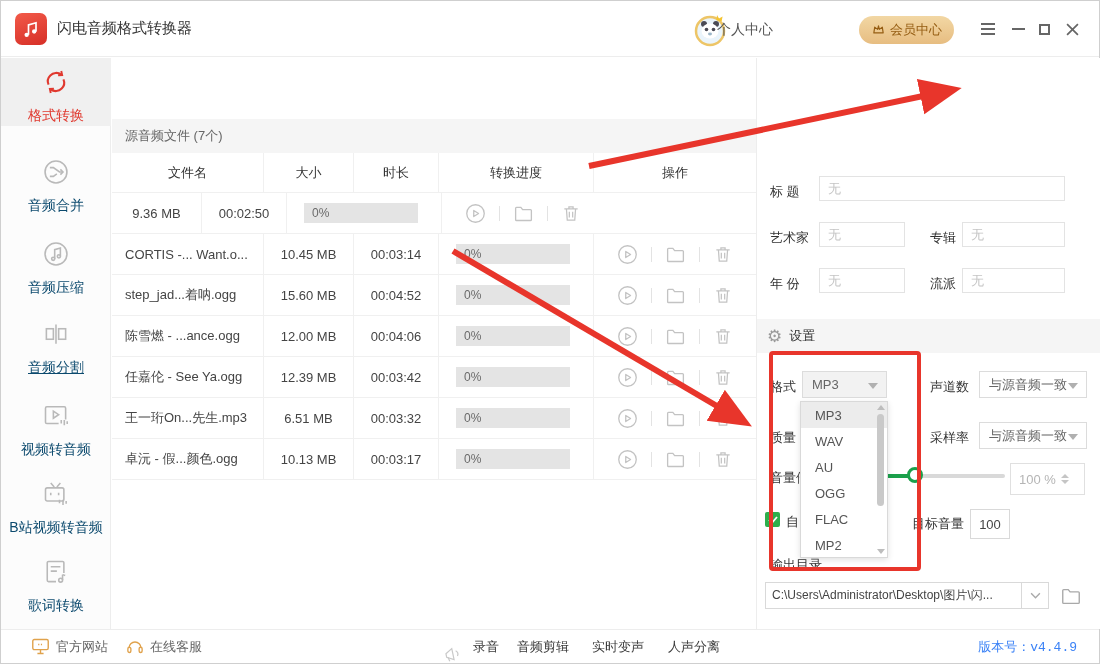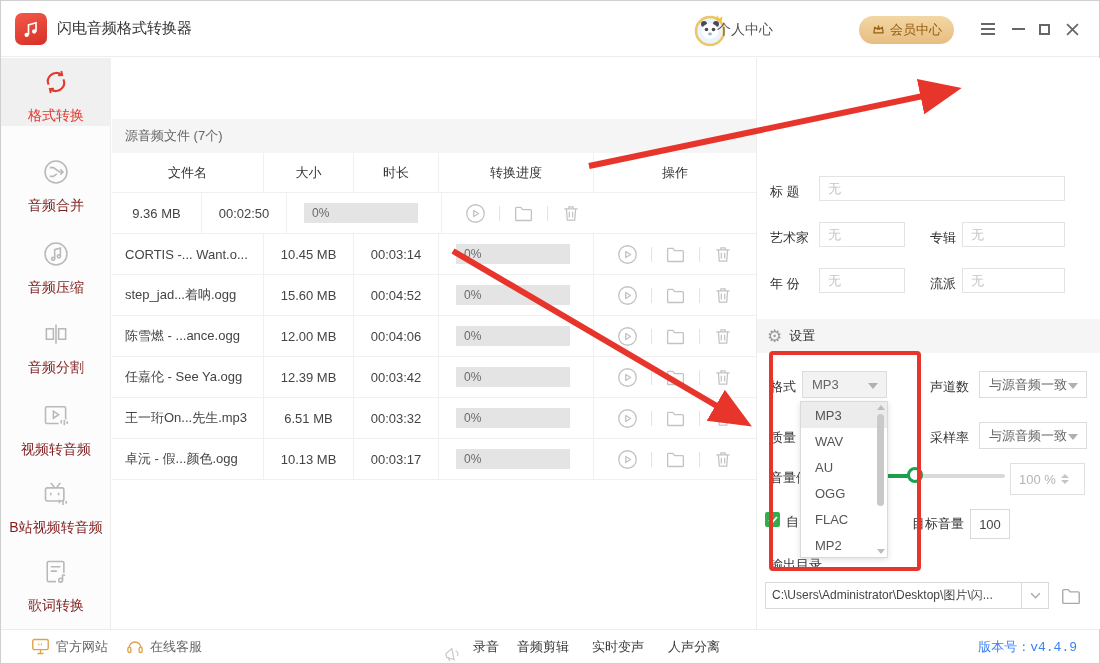--- a/index.html
+++ b/index.html
@@ -15,21 +15,21 @@
   .user-center { position:absolute; left:716px; top:20px; font-size:14px; color:#555; cursor:pointer; }
   .vip-pill { position:absolute; left:858px; top:15px; width:95px; height:28px; border-radius:14px; background:linear-gradient(180deg,#f2d7a4,#e7bd81); color:#955d12; font-size:13px; display:flex; align-items:center; justify-content:center; gap:4px; cursor:pointer; }
   .winctl { position:absolute; top:20px; width:18px; height:16px; display:flex; align-items:center; justify-content:center; cursor:pointer; color:#666; }
   .hamburger { left:978px; } .hamburger i { display:block; width:14px; height:2px; background:#666; box-shadow:0 -5px 0 #666,0 5px 0 #666; }
   .minimize { left:1008px; } .minimize i { display:block; width:13px; height:2px; background:#666; }
   .maximize { left:1034px; } .maximize i { display:block; width:11px; height:11px; border:2px solid #666; }
   .close { left:1062px; }
 
   
   .sidebar { position:absolute; top:57px; left:0; width:110px; bottom:34px; background:#fcfcfc; border-right:1px solid #ededed; }
-  .side-item { position:absolute; left:0; width:110px; display:flex; flex-direction:column; align-items:center; gap:7px; color:#7f1d1d; cursor:pointer; padding-top:6px; }
+  .side-item { position:absolute; left:0; width:110px; display:flex; flex-direction:column; align-items:center; gap:7px; color:#0c4a6e; cursor:pointer; padding-top:6px; }
   .side-item .si { color:#b9b9b9; }
   .side-item.active { background:#f0f0f0; color:#e0392f; height:68px; padding-top:10px; }
   .side-item.active .si { color:#e0392f; }
   .side-label { font-size:14px; text-align:center; line-height:19px; padding:0 6px; }
 
   
   .pill { position:absolute; top:66px; height:31px; background:#efefef; border-radius:16px; display:flex; align-items:center; justify-content:center; font-size:13px; color:#444; cursor:pointer; }
   .pill-addfile { left:128px; width:98px; padding-left:4px; }
   .pill-addfile .seg { padding:0 10px; }
   .pill-addfile .divider { width:1px; height:18px; background:#dcdcdc; }
@@ -187,21 +187,21 @@
       <span class="si">
         <svg width="28" height="28" viewBox="0 0 32 32" fill="none" stroke="currentColor" stroke-width="1.8">
             <circle cx="16" cy="16" r="12.5"></circle>
             <path d="M14.5 21.5V11l6.5-1.8v9.5"></path>
             <circle cx="12.8" cy="21.5" r="1.8"></circle>
             <circle cx="19.3" cy="18.7" r="1.8"></circle>
           </svg>
       </span>
       <span class="side-label">音频压缩</span>
     </div>
-    <div class="side-item" style="top:256px;">
+    <div class="side-item" style="top:256px;text-decoration:underline;">
       <span class="si">
         <svg width="28" height="28" viewBox="0 0 32 32" fill="none" stroke="currentColor" stroke-width="1.8">
             <rect x="5" y="10" width="8" height="12"></rect>
             <rect x="19" y="10" width="8" height="12"></rect>
             <path d="M16 5v22"></path>
           </svg>
       </span>
       <span class="side-label">音频分割</span>
     </div>
     <div class="side-item" style="top:338px;">

